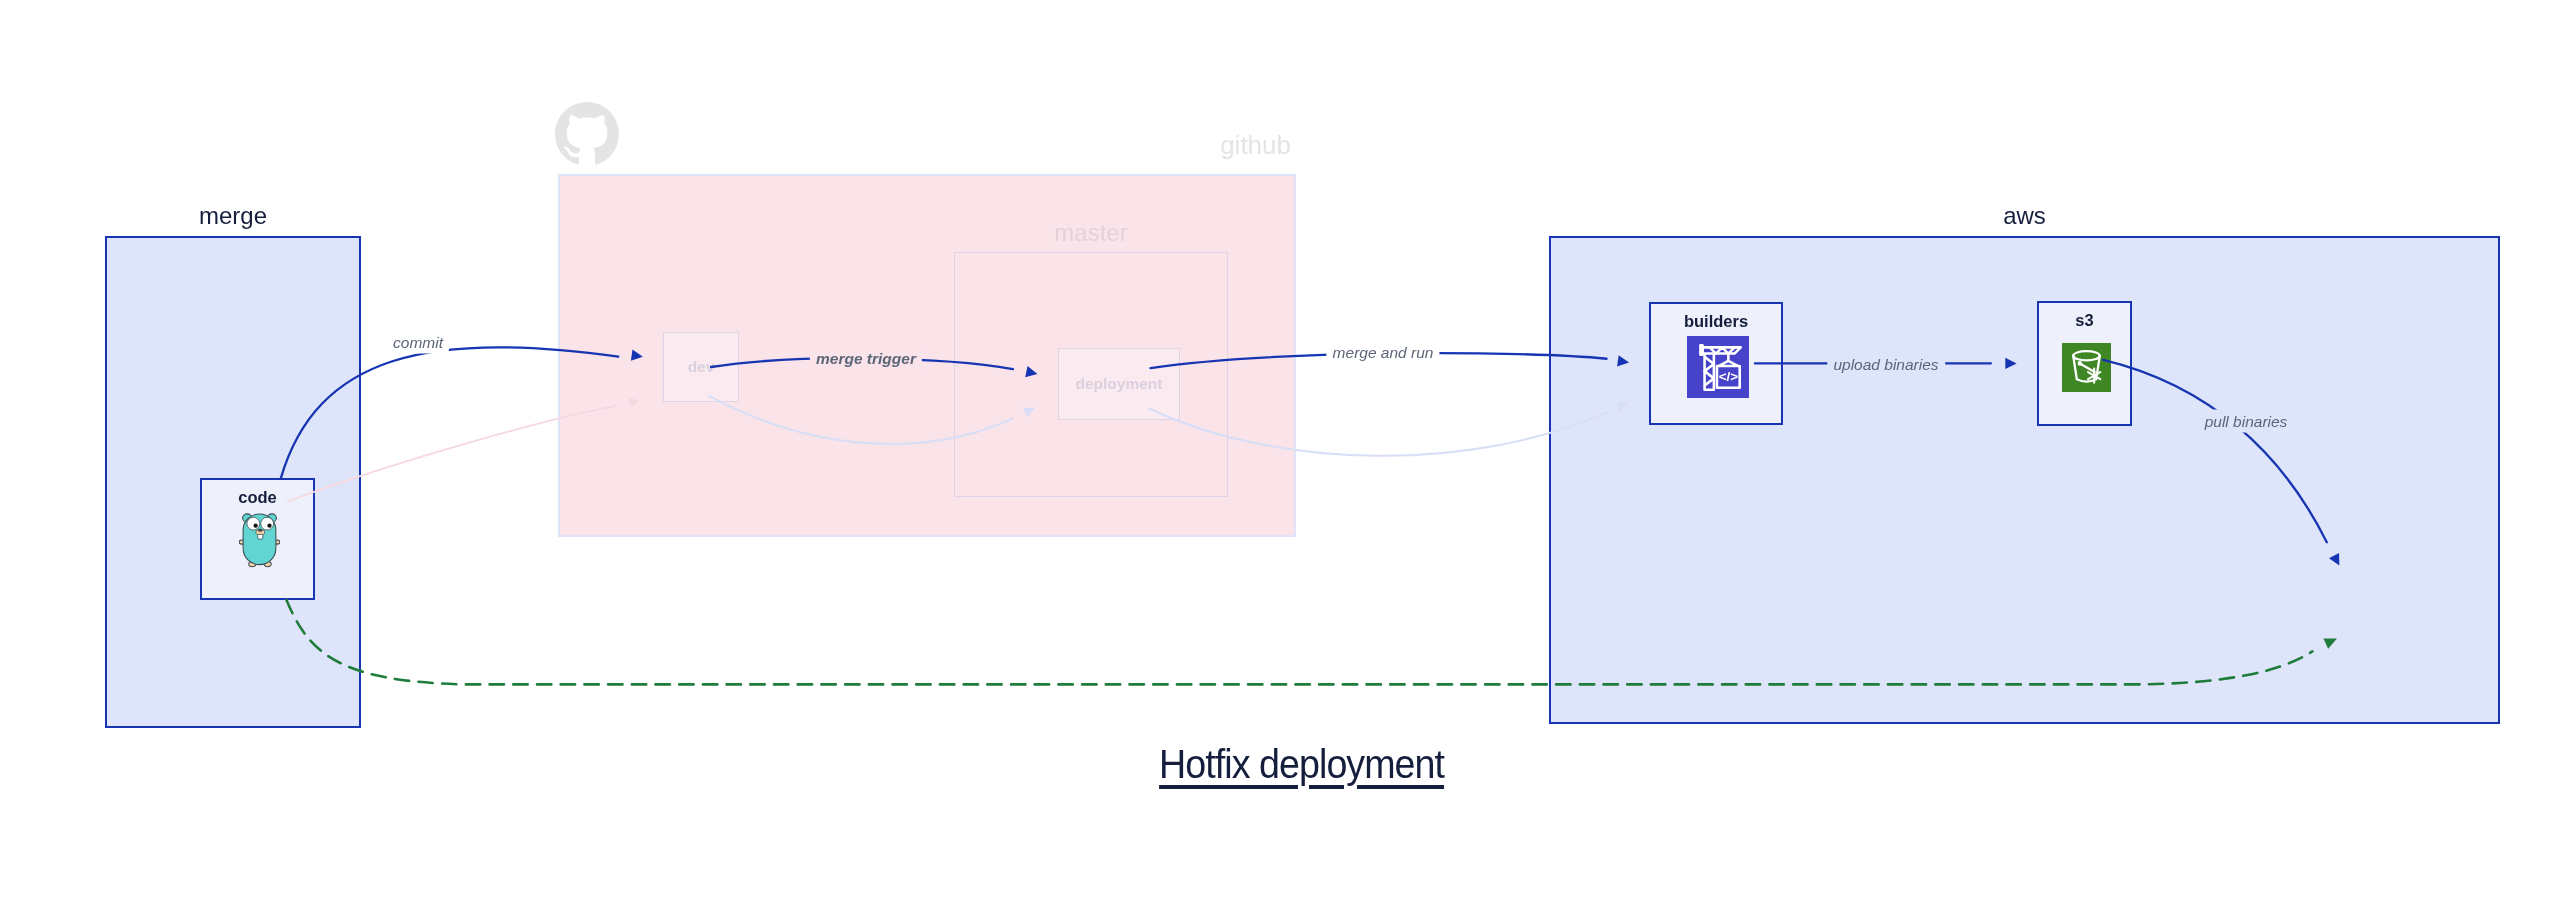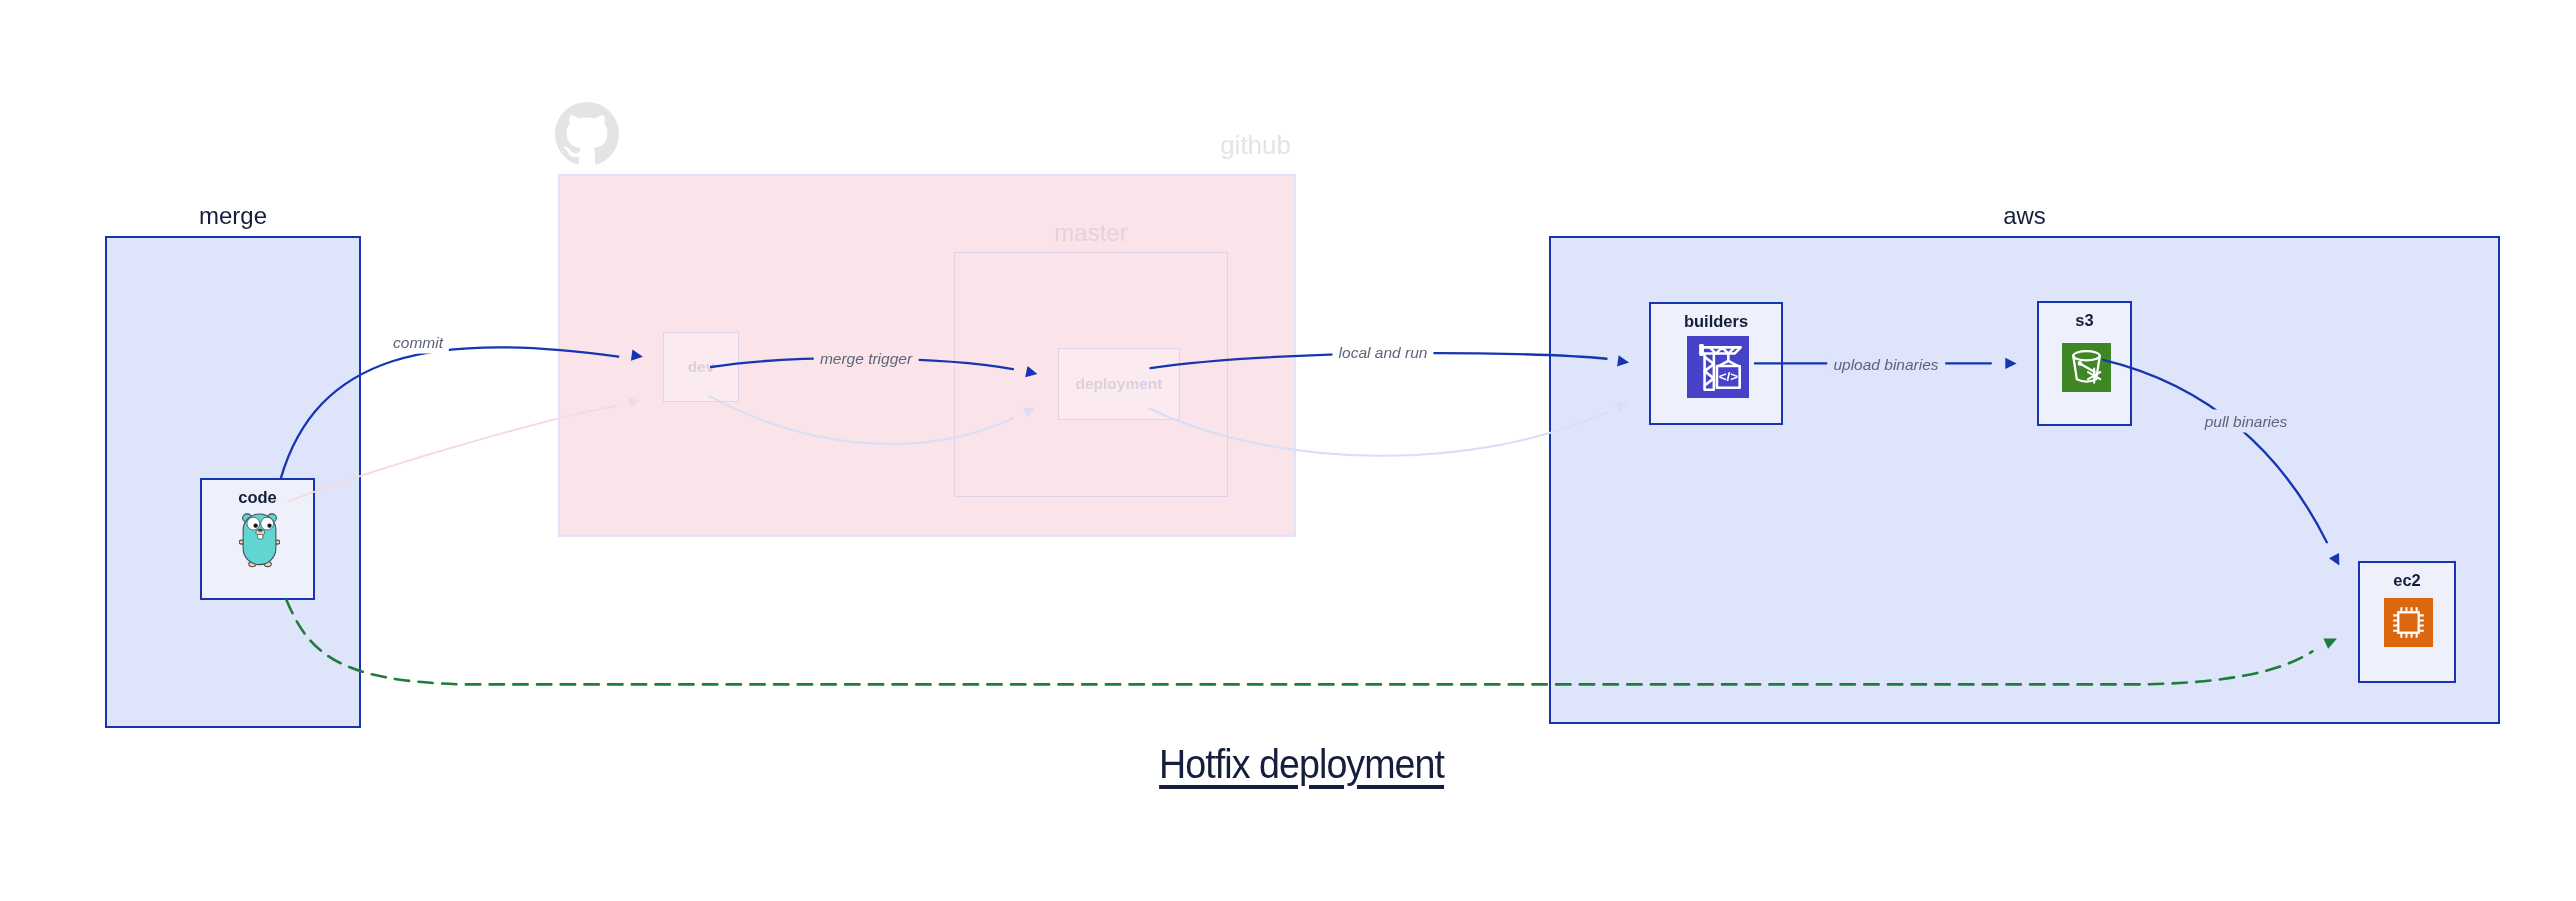--- a/index.html
+++ b/index.html
@@ -34,21 +34,21 @@
   .e.blue{stroke:var(--blue);stroke-width:4.5px;}
   .e.green{stroke:var(--green);stroke-width:5px;stroke-dasharray:28 18;}
   .e.fpink{stroke:var(--pink-arrow);stroke-width:3.5px;}
   .e.flav{stroke:var(--lav-arrow);stroke-width:4px;}
   .h-blue{fill:var(--blue);} .h-green{fill:var(--green);}
   .h-pink{fill:var(--pink-arrow);} .h-lav{fill:var(--lav-arrow);}
 
   .elabel{position:absolute;z-index:6;transform:translate(-50%,-50%);
           font-style:italic;font-size:15.5px;line-height:23px;padding:0 6.2px;
           white-space:nowrap;color:var(--edge-label);}
-  .bg-white{background:#ffffff;} .bg-pink{background:var(--pink-fill);}
+  .bg-white{background:#ffffff;} .bg-pink{background:var(--pink-fill);font-weight:bold;}
   .bg-lav{background:var(--lav-fill);}
 
   
   .title{position:absolute;left:0;top:742px;width:100%;text-align:center;z-index:7;
          font-size:40px;letter-spacing:-1px;color:var(--navy-text);}
   .title span{display:inline-block;transform:scaleX(.94);
               text-decoration:underline;text-decoration-thickness:3.6px;text-underline-offset:7.2px;}
 
   
   #lbl-local{left:105px;top:202px;width:256px;}
@@ -154,33 +154,20 @@
           <path d="M35 40 L64 57"></path>
         </g>
         <circle cx="35" cy="40" r="4.5" fill="#ffffff"></circle>
         <g stroke="#ffffff" stroke-width="4" stroke-linecap="round">
           <path d="M63 50 L63 78"></path>
           <path d="M51 57 L75 71"></path>
           <path d="M75 57 L51 71"></path>
         </g>
       </svg>
     </div>
-    <div class="node blue-node" id="n-ec2">
-      <div class="nlabel">ec2</div>
-      <svg class="icon" id="ic-ec2" viewBox="0 0 96 96">
-        <rect width="96" height="96" fill="var(--ec2-orange)"></rect>
-        <rect x="28" y="28" width="40" height="40" fill="none" stroke="#ffffff" stroke-width="4.5"></rect>
-        <g stroke="#ffffff" stroke-width="4">
-          <path d="M34 18 L34 28 M44 18 L44 28 M54 18 L54 28 M64 18 L64 28"></path>
-          <path d="M34 68 L34 78 M44 68 L44 78 M54 68 L54 78 M64 68 L64 78"></path>
-          <path d="M18 34 L28 34 M18 44 L28 44 M18 54 L28 54 M18 64 L28 64"></path>
-          <path d="M68 34 L78 34 M68 44 L78 44 M68 54 L78 54 M68 64 L78 64"></path>
-        </g>
-      </svg>
-    </div>
   </div>
 
   <svg id="edges" width="2604" height="902" viewBox="0 0 5054 1750">
 
     <path class="e fpink" d="M558,973 C760,898 1060,812 1198,787"></path>
     <polygon class="h-pink" points="0,-10 20,0 0,10" transform="translate(1222,781) rotate(-12)"></polygon>
     <path class="e flav" d="M1376,768 C1580,878 1800,888 1966,812"></path>
     <polygon class="h-lav" points="0,-10 20,0 0,10" transform="translate(1990,800) rotate(-25)"></polygon>
     <path class="e flav" d="M2230,792 C2480,912 2860,915 3118,800"></path>
     <polygon class="h-lav" points="0,-10 20,0 0,10" transform="translate(3140,789) rotate(-24)"></polygon>
@@ -195,21 +182,21 @@
     <polygon class="h-blue" points="0,-11 22,0 0,11" transform="translate(3892,705)"></polygon>
     <path class="e blue" d="M4082,698 C4290,748 4430,880 4516,1052"></path>
     <polygon class="h-blue" points="0,-11 22,0 0,11" transform="translate(4530,1078) rotate(62)"></polygon>
 
     <path class="e green" d="M556,1164 C600,1270 660,1322 900,1328 L4130,1328 C4300,1328 4420,1308 4488,1264"></path>
     <polygon class="h-green" points="0,-11 24,0 0,11" transform="translate(4514,1249) rotate(-25)"></polygon>
   </svg>
 
   <div class="elabel bg-white" id="el-commit">commit</div>
   <div class="elabel bg-pink" id="el-merge">merge trigger</div>
-  <div class="elabel bg-white" id="el-uploadrun">local and run</div>
+  <div class="elabel bg-white" id="el-uploadrun">merge and run</div>
   <div class="elabel bg-lav" id="el-uploadbin">upload binaries</div>
   <div class="elabel bg-lav" id="el-pullbin">pull binaries</div>
 
   <div class="title">
     <span>Hotfix deployment</span>
   </div>
 
 </div>
 
 

